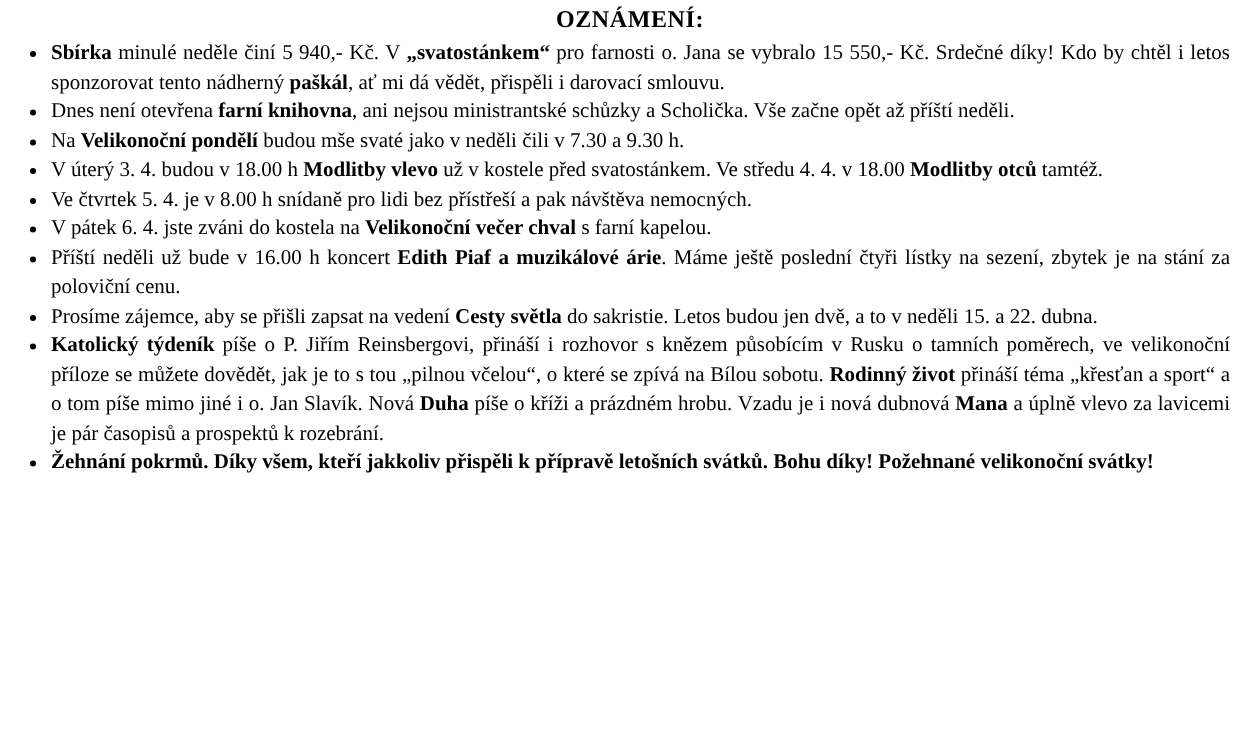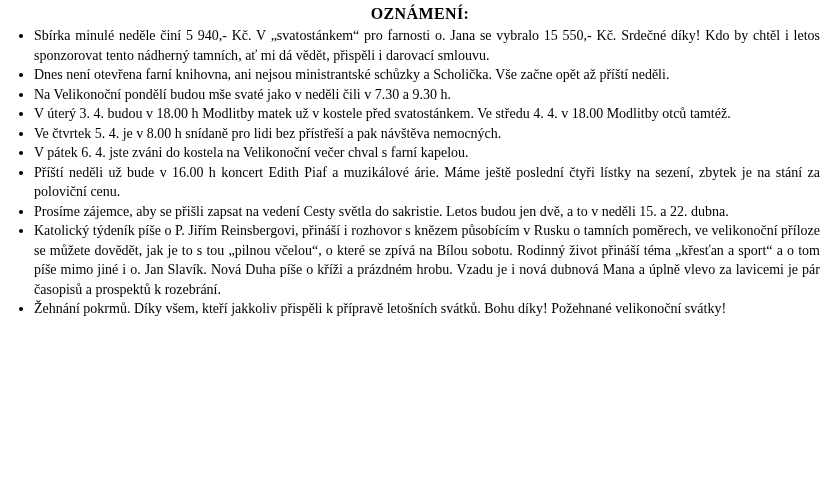--- a/index.html
+++ b/index.html
@@ -29,33 +29,33 @@
     padding: 0 0 0 14px;
     list-style: disc outside;
   }
   ul.announcement-list li {
     font-size: 14px;
     line-height: 19.5px;
     text-align: justify;
     margin: 0;
     padding: 0;
   }
-  .b { font-weight: normal; }
+  .b { font-weight: bold; }
   li.b-item { font-weight: bold; }
 </style>
 </head>
 <body>
 
 <main class="page">
   <h1 class="page-title">OZNÁMENÍ:</h1>
   <ul class="announcement-list">
-      <li><span class="b">Sbírka</span><span> minulé neděle činí 5 940,- Kč. V </span><span class="b">„svatostánkem“</span><span> pro farnosti o. Jana se vybralo 15 550,- Kč. Srdečné díky! Kdo by chtěl i letos sponzorovat tento nádherný </span><span class="b">tamních</span><span>, ať mi dá vědět, přispěli i darovací smlouvu.</span></li>
+      <li><span class="b">Sbírka</span><span> minulé neděle činí 5 940,- Kč. V </span><span class="b">„svatostánkem“</span><span> pro farnosti o. Jana se vybralo 15 550,- Kč. Srdečné díky! Kdo by chtěl i letos sponzorovat tento nádherný </span><span class="b">paškál</span><span>, ať mi dá vědět, přispěli i darovací smlouvu.</span></li>
       <li><span>Dnes není otevřena </span><span class="b">farní knihovna</span><span>, ani nejsou ministrantské schůzky a Scholička. Vše začne opět až příští neděli.</span></li>
       <li><span>Na </span><span class="b">Velikonoční pondělí</span><span> budou mše svaté jako v neděli čili v 7.30 a 9.30 h.</span></li>
-      <li><span>V úterý 3. 4. budou v 18.00 h </span><span class="b">Modlitby matek</span><span> už v kostele před svatostánkem. Ve středu 4. 4. v 18.00 </span><span class="b">Modlitby otců</span><span> tamtéž.</span></li>
+      <li><span>V úterý 3. 4. budou v 18.00 h </span><span class="b">Modlitby vlevo</span><span> už v kostele před svatostánkem. Ve středu 4. 4. v 18.00 </span><span class="b">Modlitby otců</span><span> tamtéž.</span></li>
       <li><span>Ve čtvrtek 5. 4. je v 8.00 h snídaně pro lidi bez přístřeší a pak návštěva nemocných.</span></li>
       <li><span>V pátek 6. 4. jste zváni do kostela na </span><span class="b">Velikonoční večer chval</span><span> s farní kapelou.</span></li>
       <li><span>Příští neděli už bude v 16.00 h koncert </span><span class="b">Edith Piaf a muzikálové árie</span><span>. Máme ještě poslední čtyři lístky na sezení, zbytek je na stání za poloviční cenu.</span></li>
       <li><span>Prosíme zájemce, aby se přišli zapsat na vedení </span><span class="b">Cesty světla</span><span> do sakristie. Letos budou jen dvě, a to v neděli 15. a 22. dubna.</span></li>
       <li><span class="b">Katolický týdeník</span><span> píše o P. Jiřím Reinsbergovi, přináší i rozhovor s knězem působícím v Rusku o tamních poměrech, ve velikonoční příloze se můžete dovědět, jak je to s tou „pilnou včelou“, o které se zpívá na Bílou sobotu. </span><span class="b">Rodinný život</span><span> přináší téma „křesťan a sport“ a o tom píše mimo jiné i o. Jan Slavík. Nová </span><span class="b">Duha</span><span> píše o kříži a prázdném hrobu. Vzadu je i nová dubnová </span><span class="b">Mana</span><span> a úplně vlevo za lavicemi je pár časopisů a prospektů k rozebrání.</span></li>
       <li class="b-item"><span class="b">Žehnání pokrmů. Díky všem, kteří jakkoliv přispěli k přípravě letošních svátků. Bohu díky! Požehnané velikonoční svátky!</span></li>
     </ul>
 </main>
 
 </body></html>

